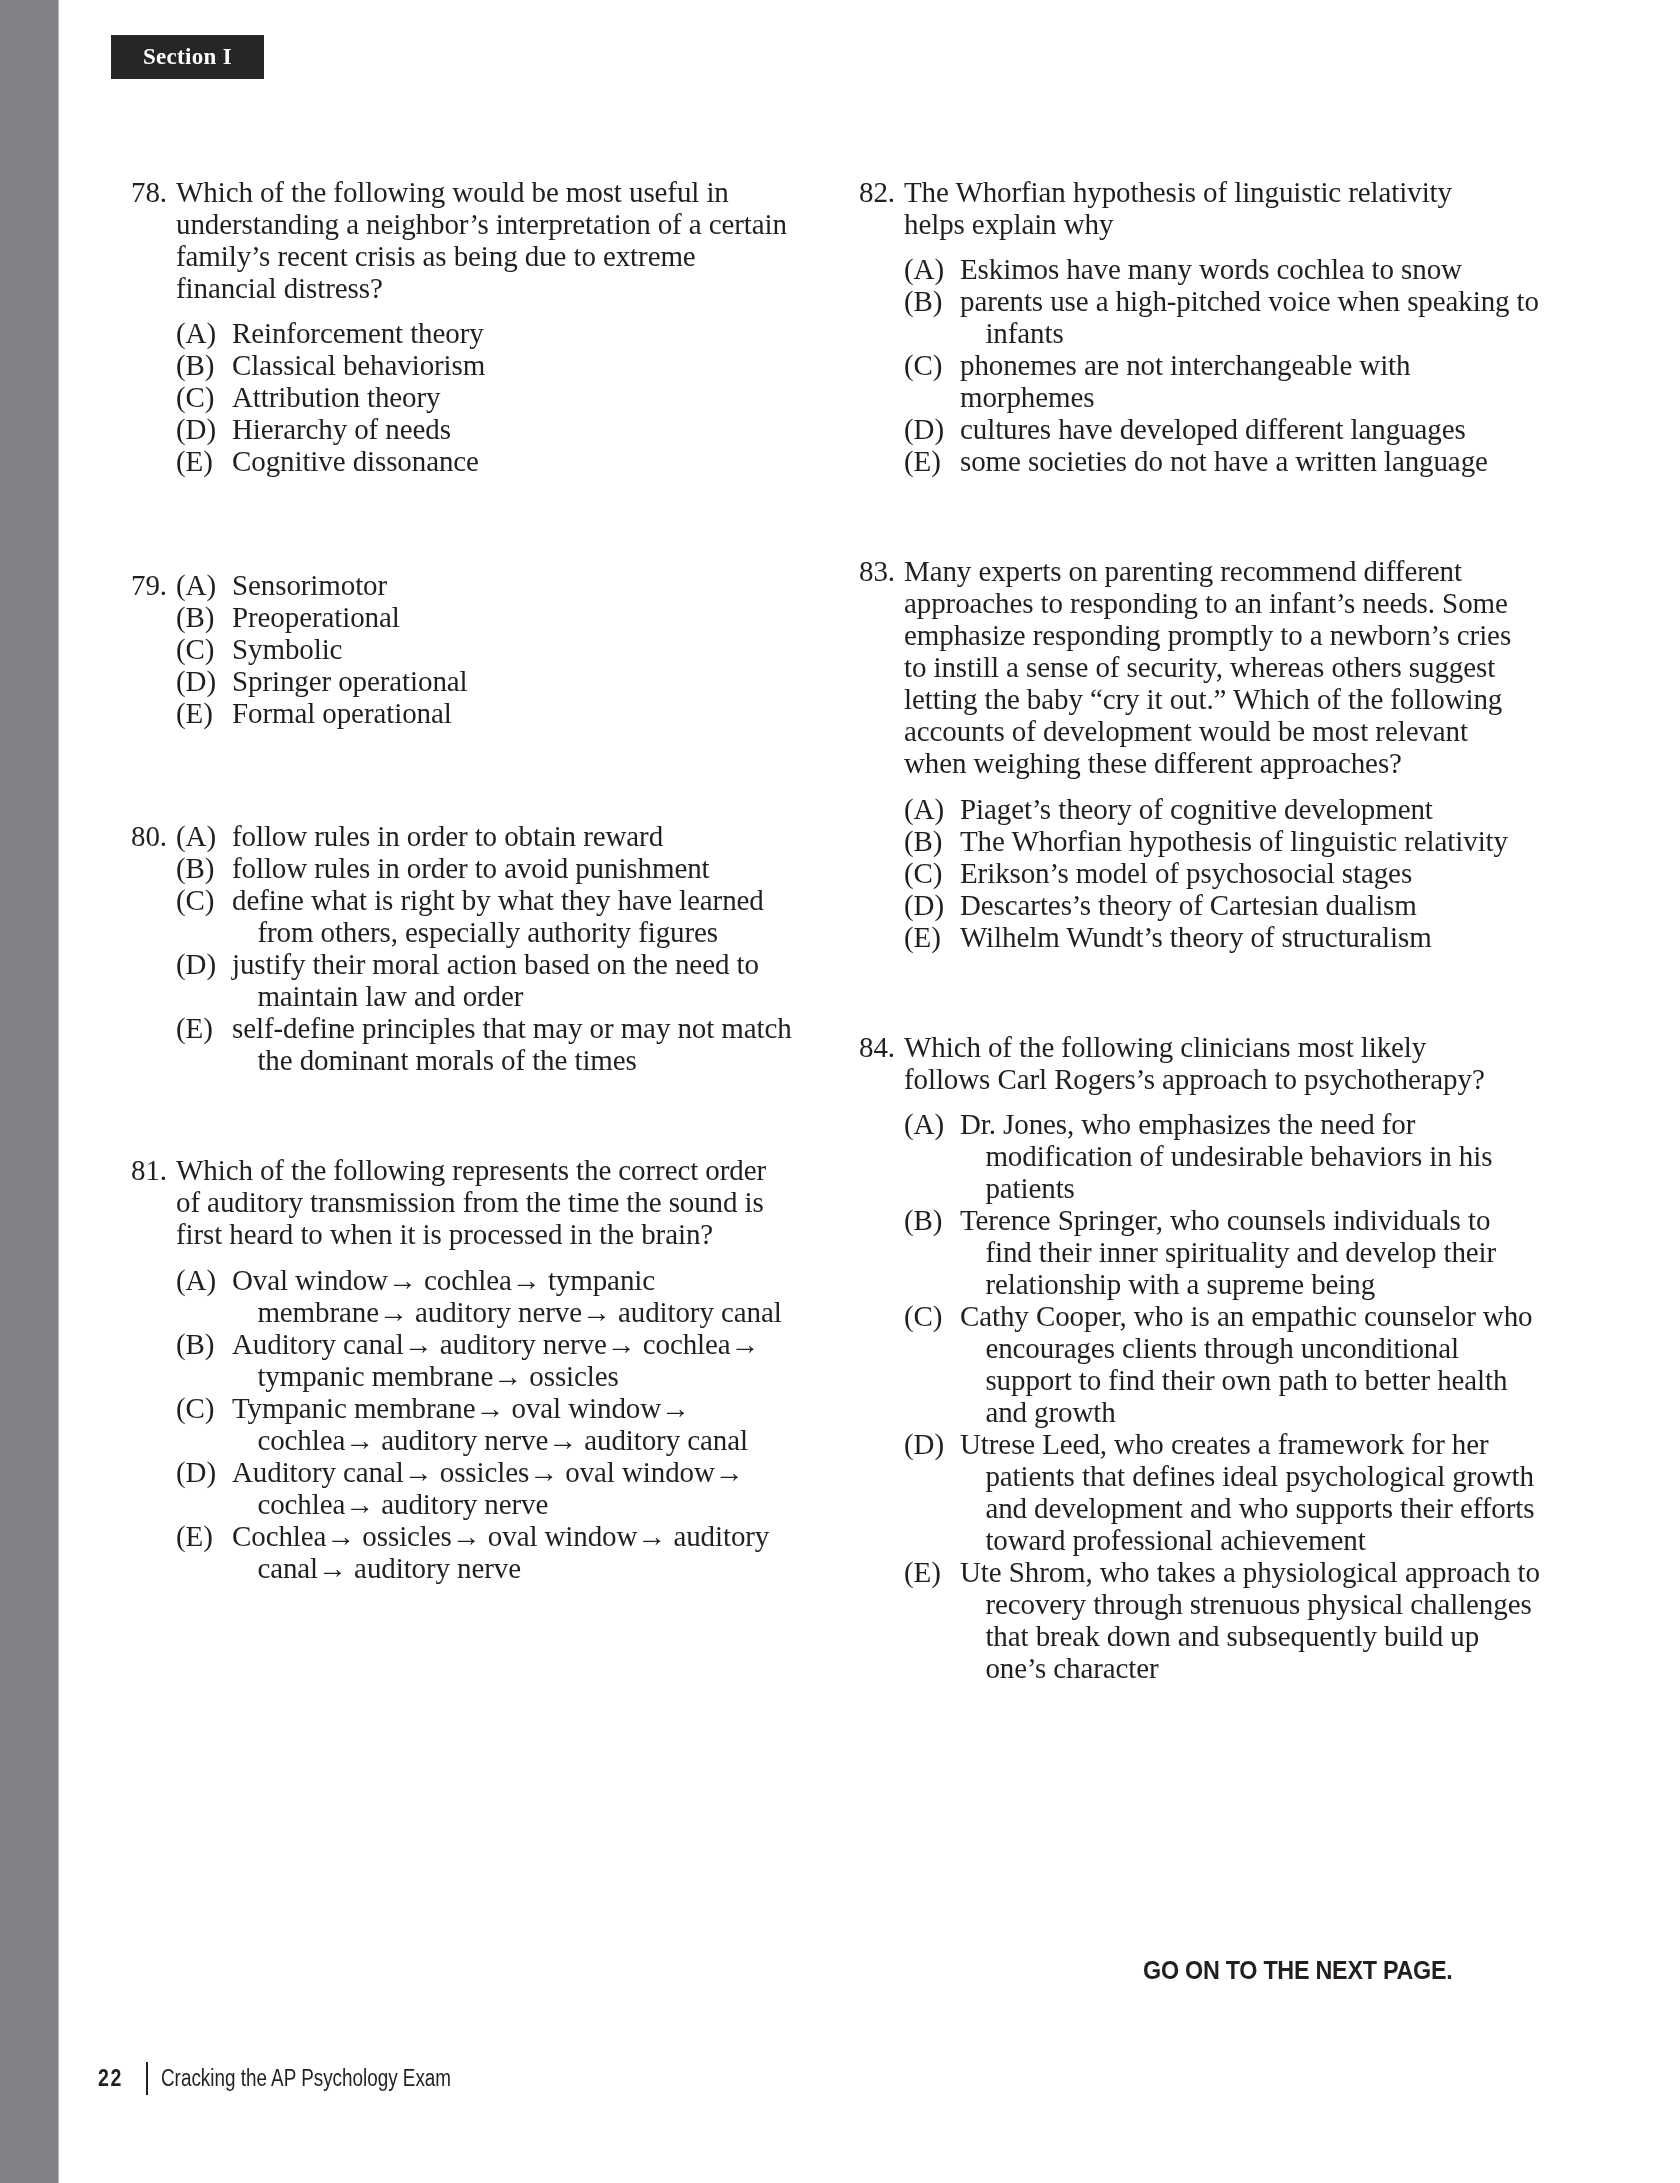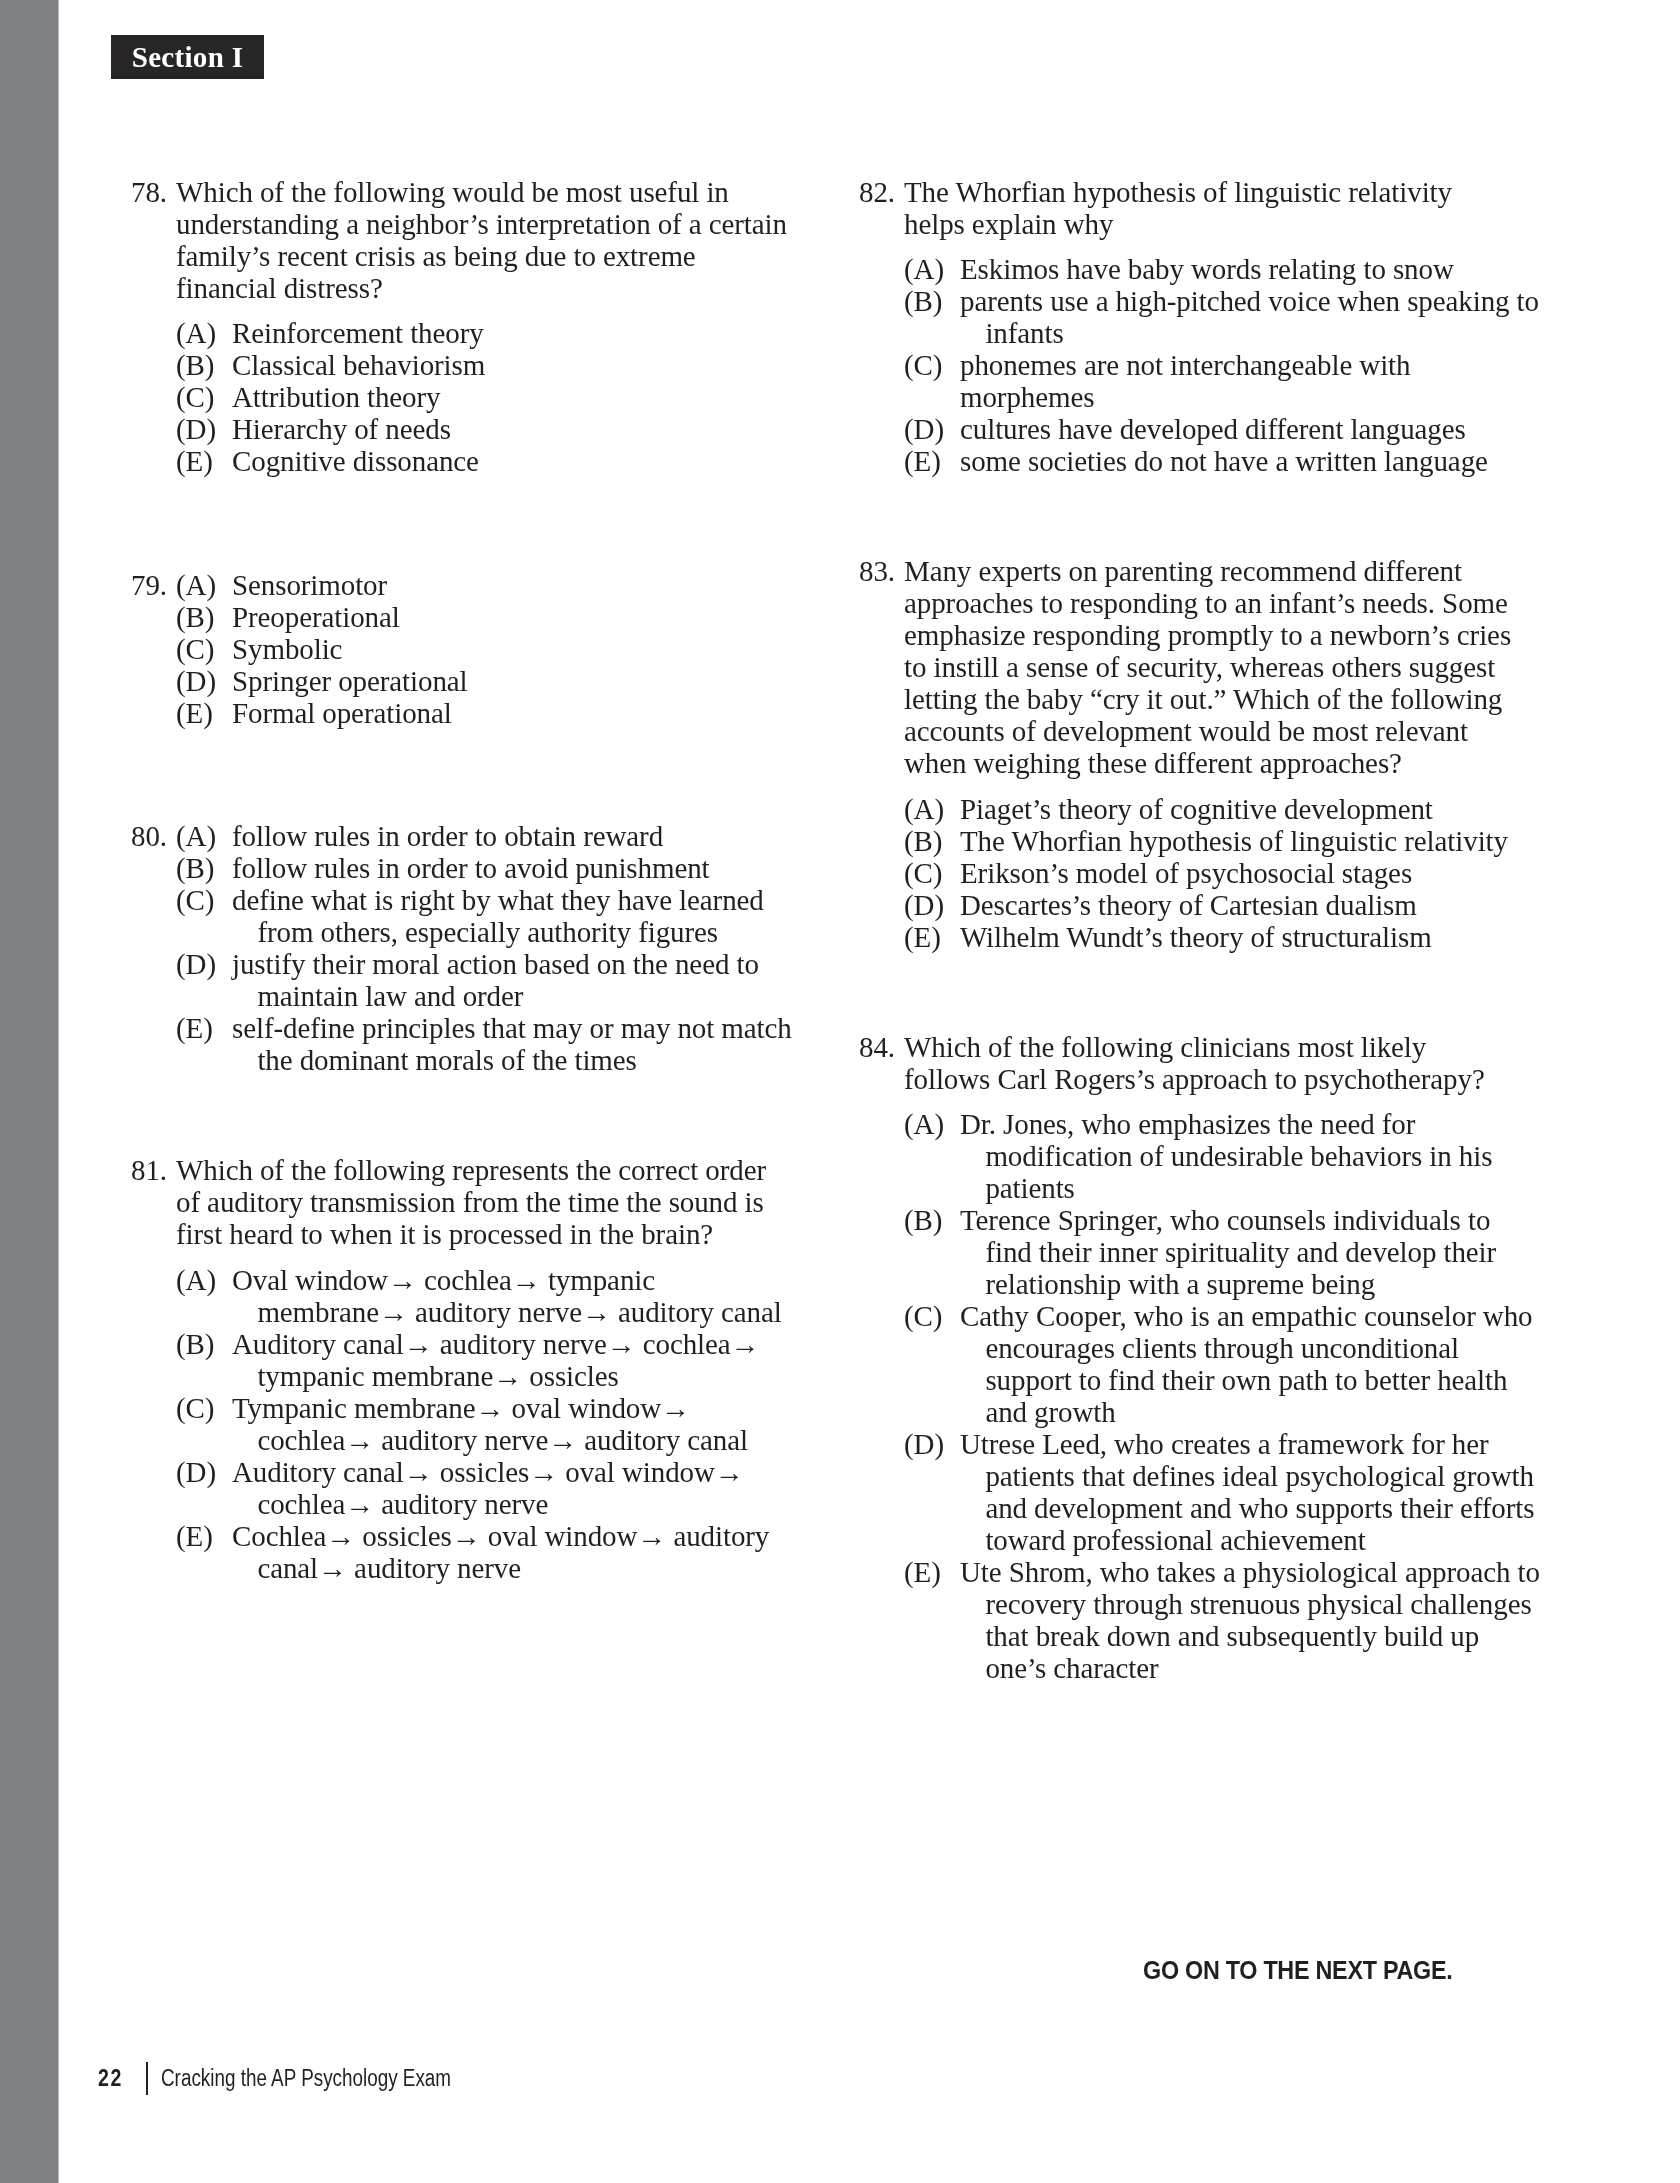--- a/index.html
+++ b/index.html
@@ -20,21 +20,21 @@
       border-right: 0.7px solid #b8b8ba;
     }
     .section-tab {
       position: absolute;
       left: 111px; top: 35px;
       width: 153px; height: 44px;
       background: #272526;
       color: #ffffff;
       font-family: "Liberation Serif", "DejaVu Serif", serif;
       font-weight: bold;
-      font-size: 29px;
+      font-size: 23px;
       line-height: 44px;
       text-align: center;
       letter-spacing: 0.3px;
     }
     .column {
       position: absolute;
       top: 176px;
       width: 670px;
     }
     .col-left { left: 131px; }
@@ -237,21 +237,21 @@
 </div>
 
 <div class="column col-right">
 
   <div class="question">
     <span class="q-num">82.</span>
     <div class="q-text" style="width:603px">The Whorfian hypothesis of linguistic relativity helps explain why</div>
     <div class="choices">
       <div class="choice">
           <span class="choice-label">(A)</span>
-          <span class="choice-text">Eskimos have baby words relating to snow</span>
+          <span class="choice-text">Eskimos have many words cochlea to snow</span>
         </div>
       <div class="choice">
           <span class="choice-label">(B)</span>
           <span class="choice-text hang">parents use a high-pitched voice when speaking to infants</span>
         </div>
       <div class="choice">
           <span class="choice-label">(C)</span>
           <span class="choice-text">phonemes are not interchangeable with morphemes</span>
         </div>
       <div class="choice">

